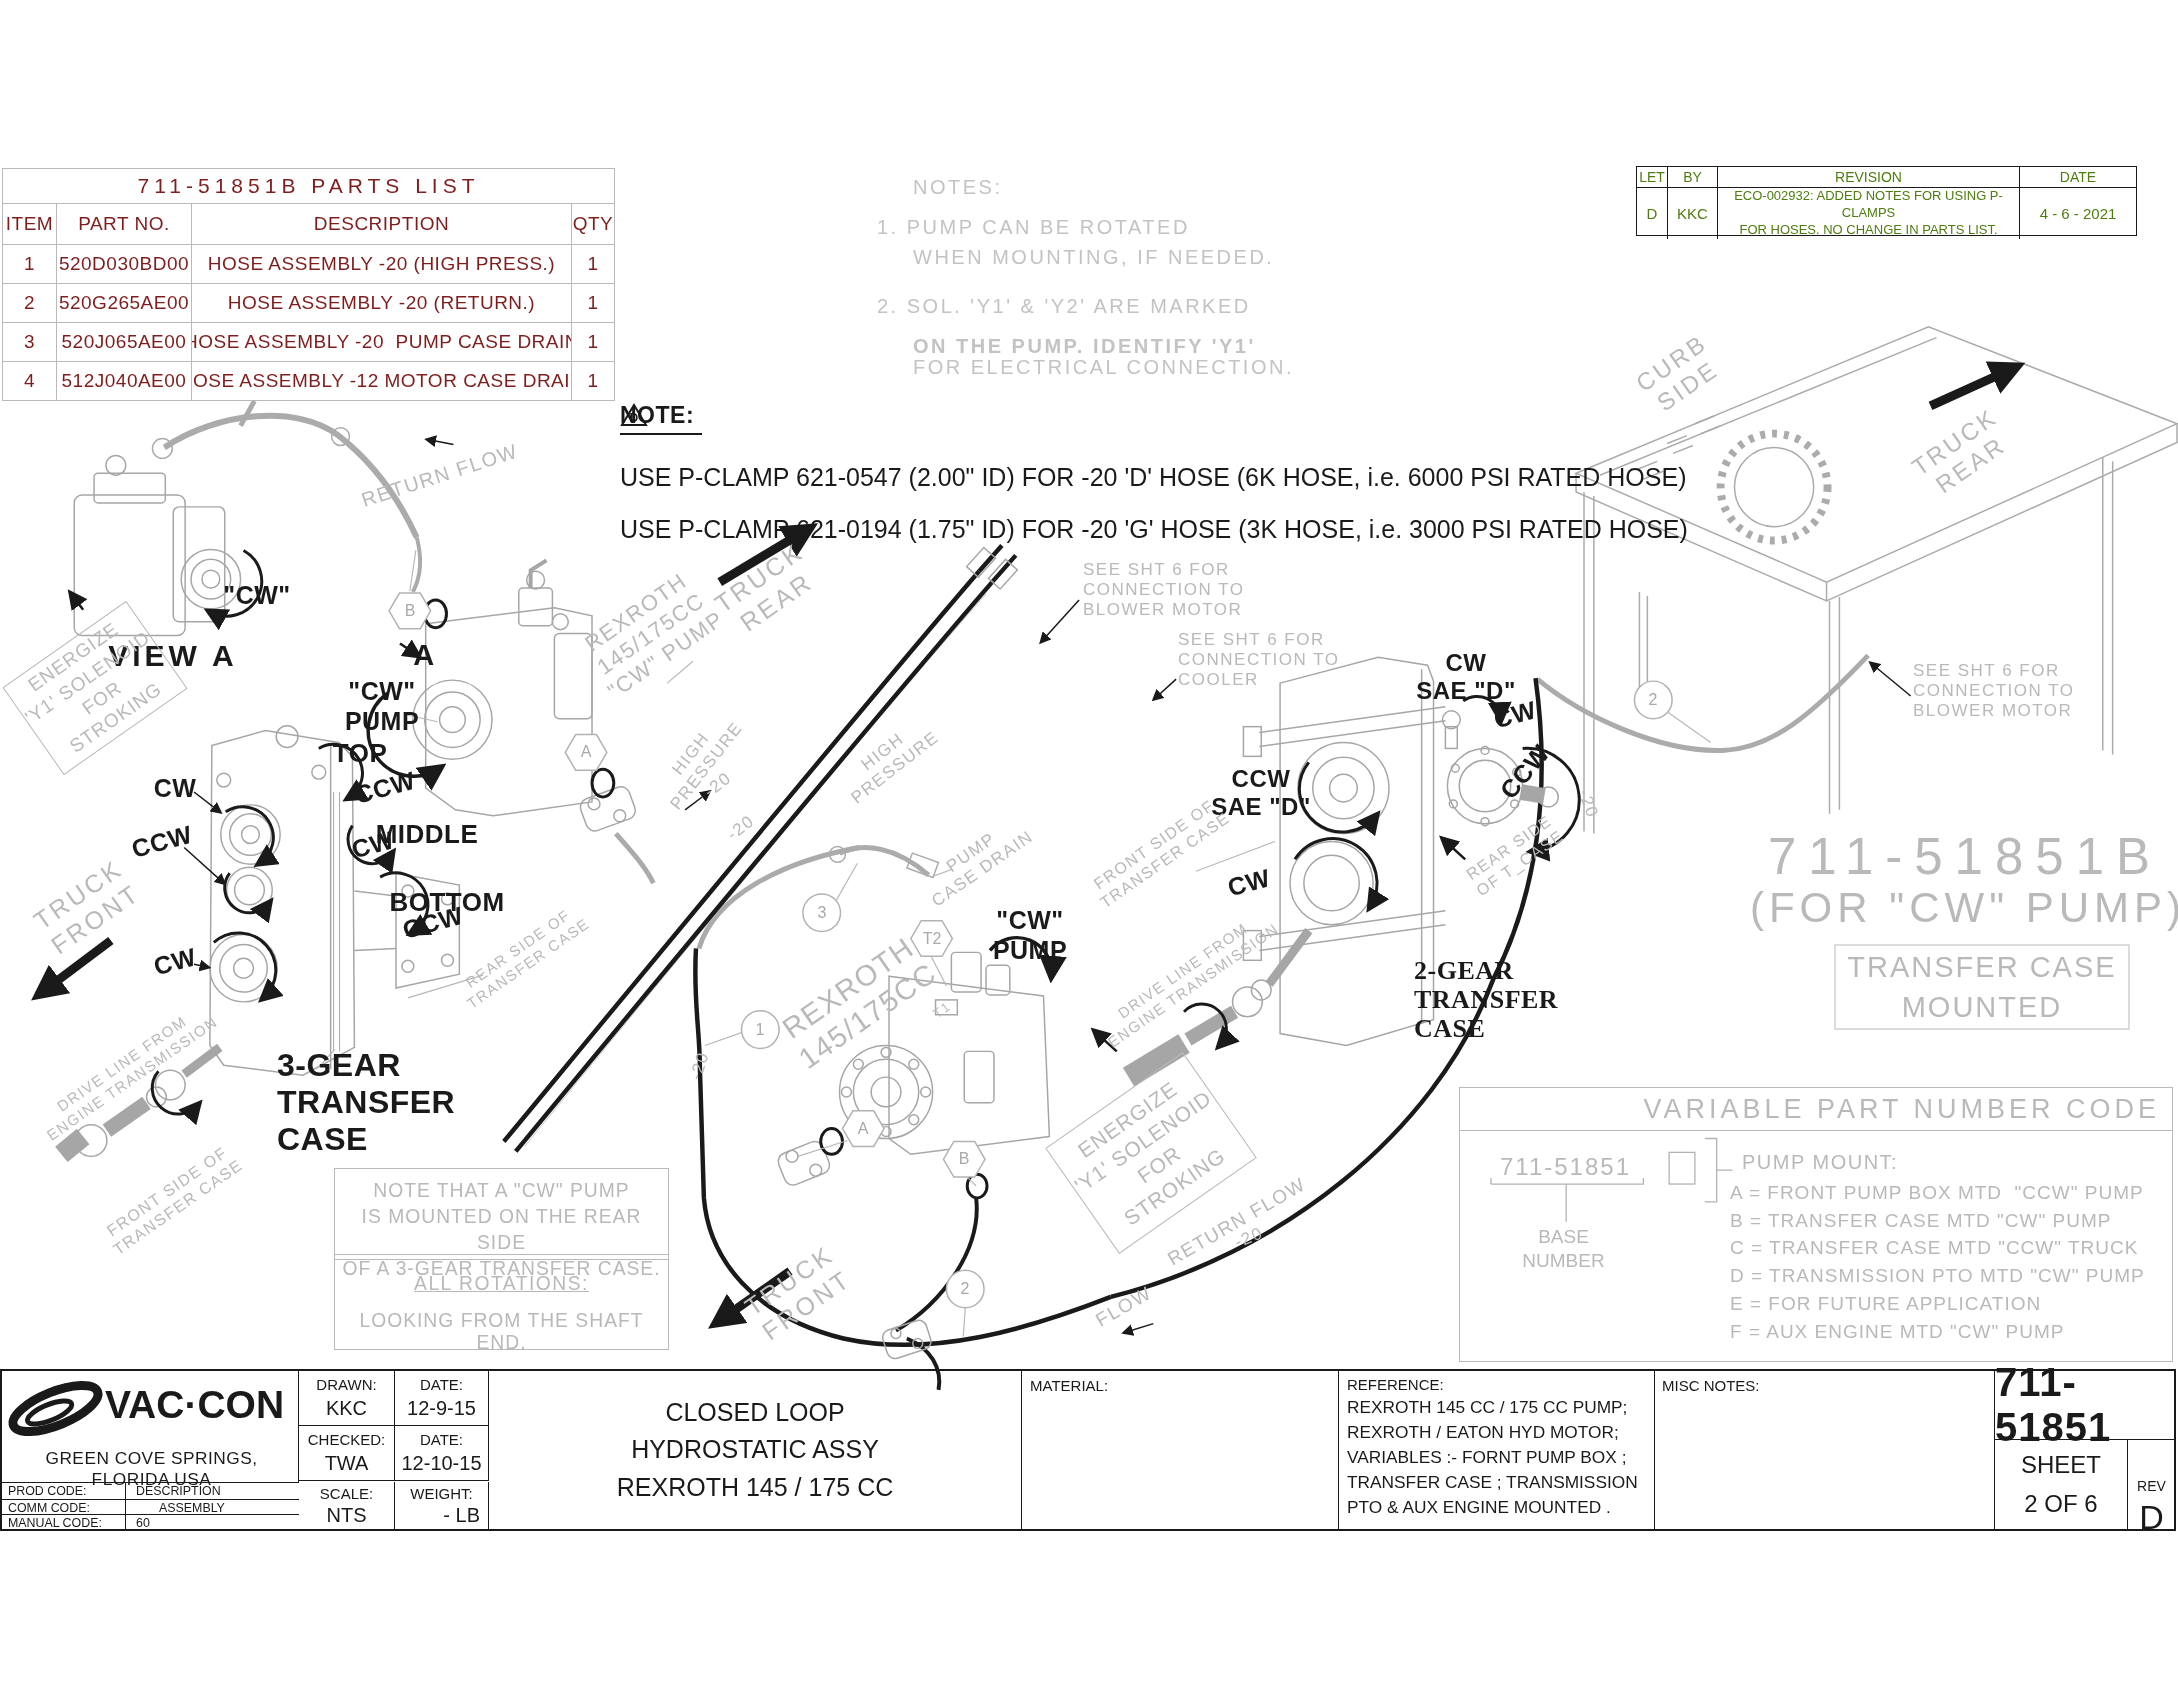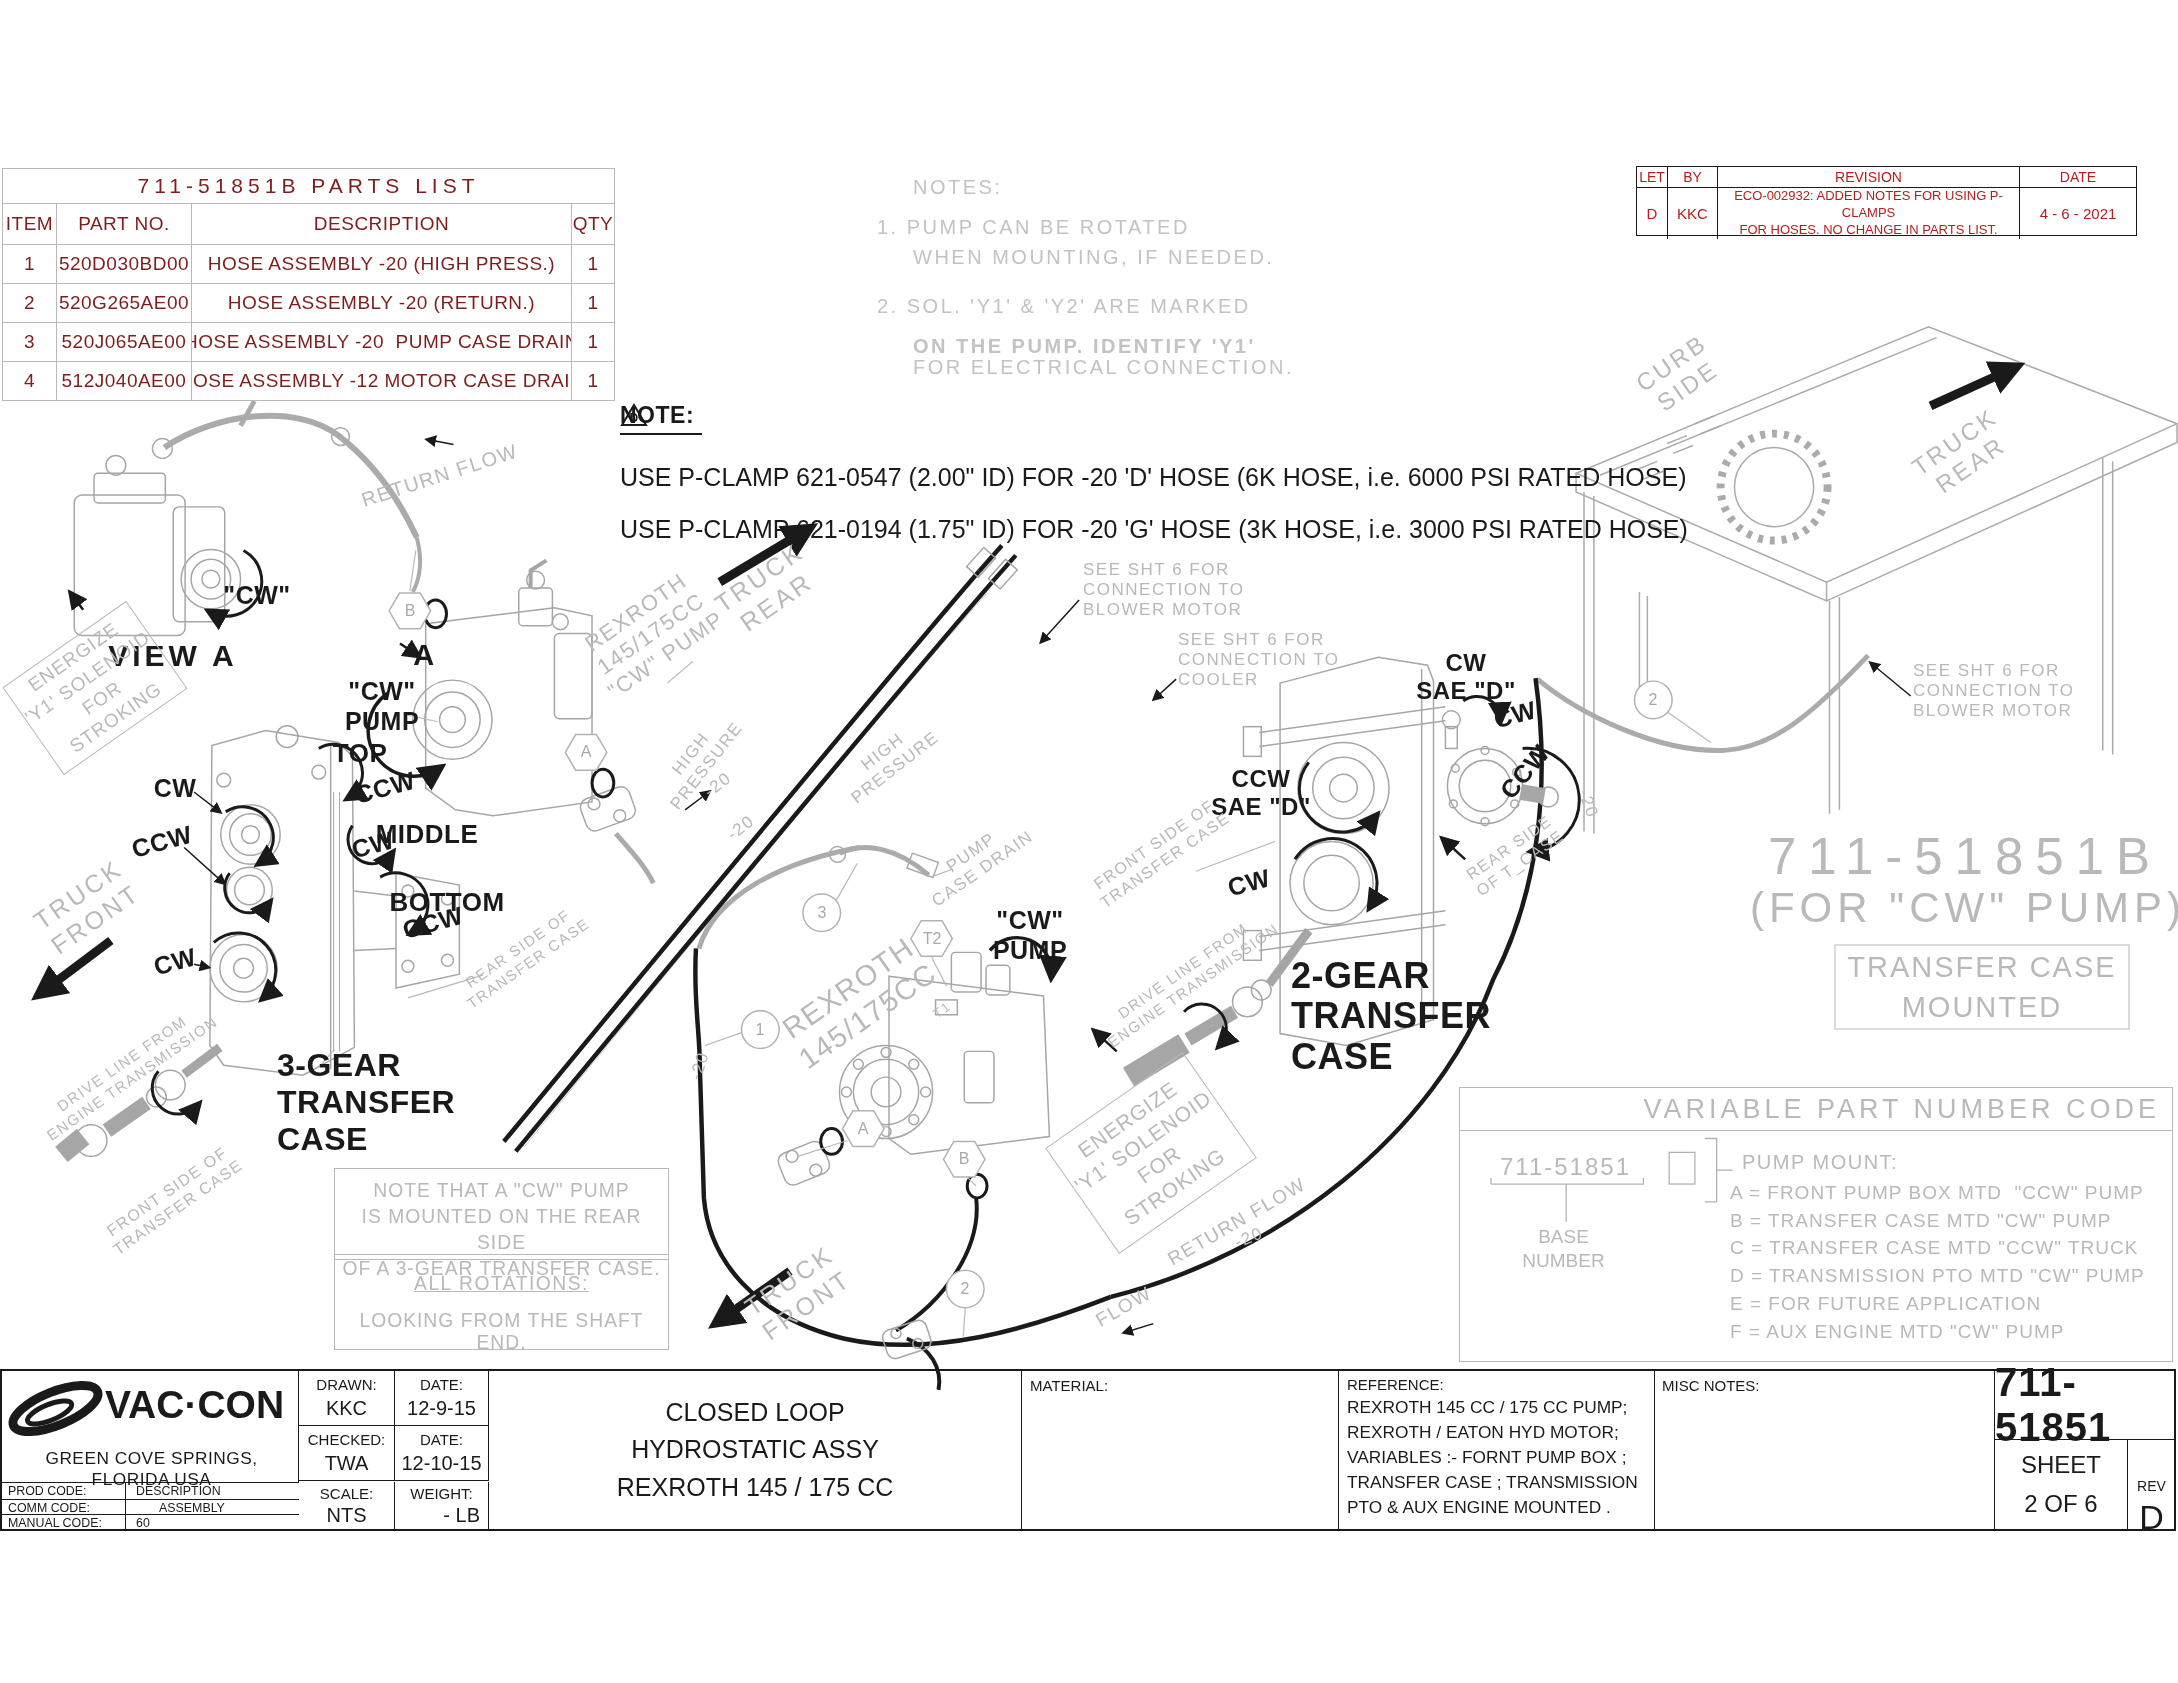--- a/index.html
+++ b/index.html
@@ -35,21 +35,21 @@
             border-bottom:1.5px solid #b9b9b9;}
   .pt-row{display:grid;grid-template-columns:54px 135px 380px 1fr;height:38px;border-bottom:1.5px solid #b9b9b9;}
   .pt-row:last-child{border-bottom:none;}
   .pt-row .c{border-right:1.5px solid #b9b9b9;display:flex;align-items:center;justify-content:center;
              font-size:19px;letter-spacing:0.5px;white-space:pre;overflow:hidden;}
   .pt-row .c:last-child{border-right:none;}
   .pt-head{height:40px;font-size:19px;letter-spacing:2px;}
   
   .cadline{position:absolute;color:#c3c3c3;font-size:20px;letter-spacing:2.5px;white-space:pre;}
   
-  .rev{position:absolute;left:1636px;top:166px;border:1.5px solid #1a1a1a;color:#b91c1c;}
+  .rev{position:absolute;left:1636px;top:166px;border:1.5px solid #1a1a1a;color:#4d7c0f;}
   .rev .r{display:grid;grid-template-columns:31px 50px 302px 116px;}
   .rev .r div{border-right:1.2px solid #1a1a1a;display:flex;align-items:center;justify-content:center;
               text-align:center;white-space:pre-line;}
   .rev .r div:last-child{border-right:none;}
   .rev .hd{height:20px;font-size:14px;border-bottom:1.2px solid #1a1a1a;}
   .rev .bd{height:47px;font-size:15px;}
   .rev .bd .rtx{font-size:13px;line-height:1.3;}
   
   .pc{position:absolute;color:#1a1a1a;}
   .pc-note{position:absolute;left:620px;top:402px;font-size:23px;font-weight:700;letter-spacing:0.5px;
@@ -446,21 +446,21 @@
 <div class="lbl tl" style="left:1178px;top:630px;font-size:17px;">SEE SHT 6 FOR
 CONNECTION TO
 COOLER</div>
 <div class="lbl blk" style="left:1466px;top:677px;font-size:24px;">CW
 SAE "D"</div>
 <div class="lbl blk rn15" style="left:1515px;top:715px;font-size:25px;">CW</div>
 <div class="lbl blk rn50" style="left:1525px;top:772px;font-size:25px;">CCW</div>
 <div class="lbl blk" style="left:1261px;top:793px;font-size:24px;">CCW
 SAE "D"</div>
 <div class="lbl blk rn15" style="left:1249px;top:883px;font-size:25px;">CW</div>
-<div class="lbl blk tl" style="left:1291px;top:956px;font-size:36px;line-height:1.12;">2-GEAR
+<div class="lbl blk tl" style="left:1414px;top:956px;font-size:26px;line-height:1.12;font-family:Liberation Serif, serif;">2-GEAR
 TRANSFER
 CASE</div>
 <div class="lbl rn35" style="left:1515px;top:856px;font-size:16px;">REAR SIDE
 OF T_CASE</div>
 <div class="lbl rn35" style="left:1160px;top:853px;font-size:16px;">FRONT SIDE OF
 TRANSFER CASE</div>
 <div class="lbl rn35" style="left:1188px;top:978px;font-size:15px;">DRIVE LINE FROM
 ENGINE TRANSMISSION</div>
 <div class="lbl rn35" style="left:977px;top:861px;font-size:17px;">PUMP
 CASE DRAIN</div>

